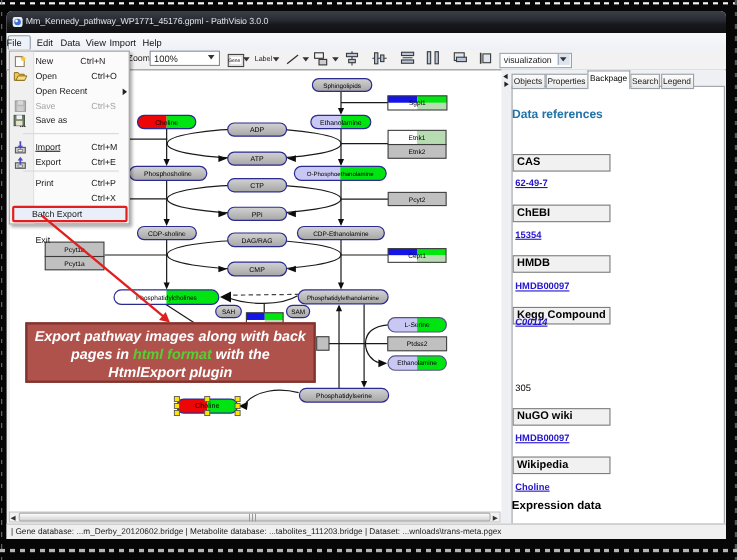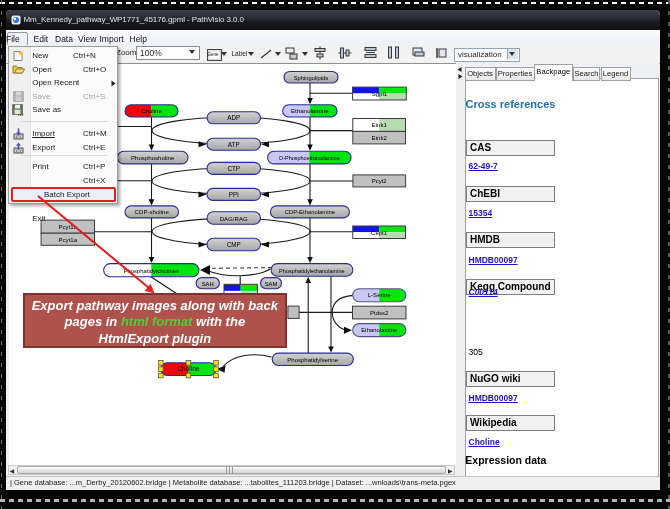--- a/index.html
+++ b/index.html
@@ -371,21 +371,21 @@
     <polygon points="5.5,1 1.5,3.5 5.5,6" fill="#222"></polygon>
     <polygon points="2.5,8 6.5,10.5 2.5,13" fill="#222"></polygon>
   </svg>
   <div class="abs" id="panelbg"></div>
   <div class="abs" id="panelcontent"></div>
   <div class="abs tab" style="left:464.5px;width:29px;">Objects</div>
   <div class="abs tab" style="left:495.5px;width:37px;">Properties</div>
   <div class="abs" id="tabsel">Backpage</div>
   <div class="abs tab" style="left:573px;width:25px;">Search</div>
   <div class="abs tab" style="left:600.5px;width:28px;">Legend</div>
-  <div class="abs" id="crossref">Cross references</div>
+  <div class="abs" id="crossref">Data references</div>
 
   <div class="abs xbox" style="top:139.7px;">CAS</div>
   <div class="abs xlink" style="top:160.8px;">62-49-7</div>
   <div class="abs xbox" style="top:185.7px;">ChEBI</div>
   <div class="abs xlink" style="top:208.3px;">15354</div>
   <div class="abs xbox" style="top:232.4px;">HMDB</div>
   <div class="abs xlink" style="top:254.6px;">HMDB00097</div>
   <div class="abs xbox" style="top:279.1px;">Kegg Compound</div>
   <div class="abs xlink" style="top:287px;font-style:italic;">C00114</div>
   <div class="abs" style="left:468.5px;top:347px;font-size:8.5px;color:#000;">305</div>
@@ -458,21 +458,21 @@
   <div class="abs mrow" style="left:32.2px;top:129.2px;z-index:11;text-decoration:underline;">Import</div>
   <div class="abs mshort" style="left:83px;top:129.2px;z-index:11;">Ctrl+M</div>
   <div class="abs mrow" style="left:32.2px;top:142.9px;z-index:11;">Export</div>
   <div class="abs mshort" style="left:83px;top:142.9px;z-index:11;">Ctrl+E</div>
   <div class="abs msep" style="top:154.9px;z-index:11;"></div>
   <div class="abs mrow" style="left:32.2px;top:161.7px;z-index:11;">Print</div>
   <div class="abs mshort" style="left:83px;top:161.7px;z-index:11;">Ctrl+P</div>
   <div class="abs mrow" style="left:32.2px;top:175.6px;z-index:11;margin-top:38px;">Exit</div>
   <div class="abs mshort" style="left:83px;top:175.6px;z-index:11;">Ctrl+X</div>
   <div class="abs" id="redbox"></div>
-  <div class="abs mrow" style="left:44px;top:189.8px;z-index:12;">Batch Export</div>
+  <div class="abs mrow" style="left:29px;top:189.8px;z-index:12;">Batch Export</div>
 
   <div class="abs" id="callout">
     <div class="t">Export pathway images along with back<br>
     pages in <span class="g">html format</span> with the<br>
     HtmlExport plugin</div>
   </div>
 
   <svg class="abs" id="arrowsvg" width="670" height="509">
     <line x1="38" y1="196" x2="149" y2="288" stroke="#e21f1f" stroke-width="2.1"></line>
     <polygon points="154.5,293.2 144.6,290.9 150.6,283.7" fill="#e21f1f"></polygon>

